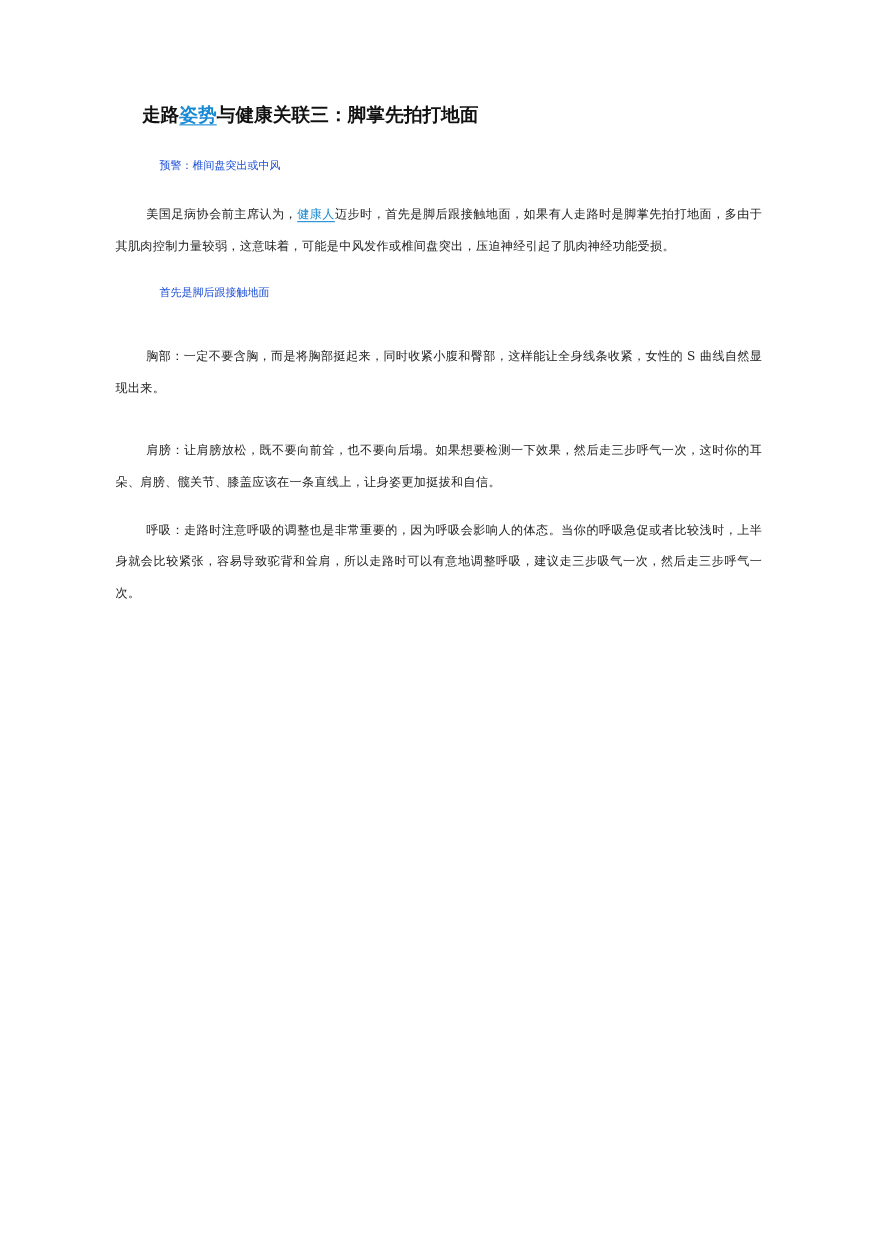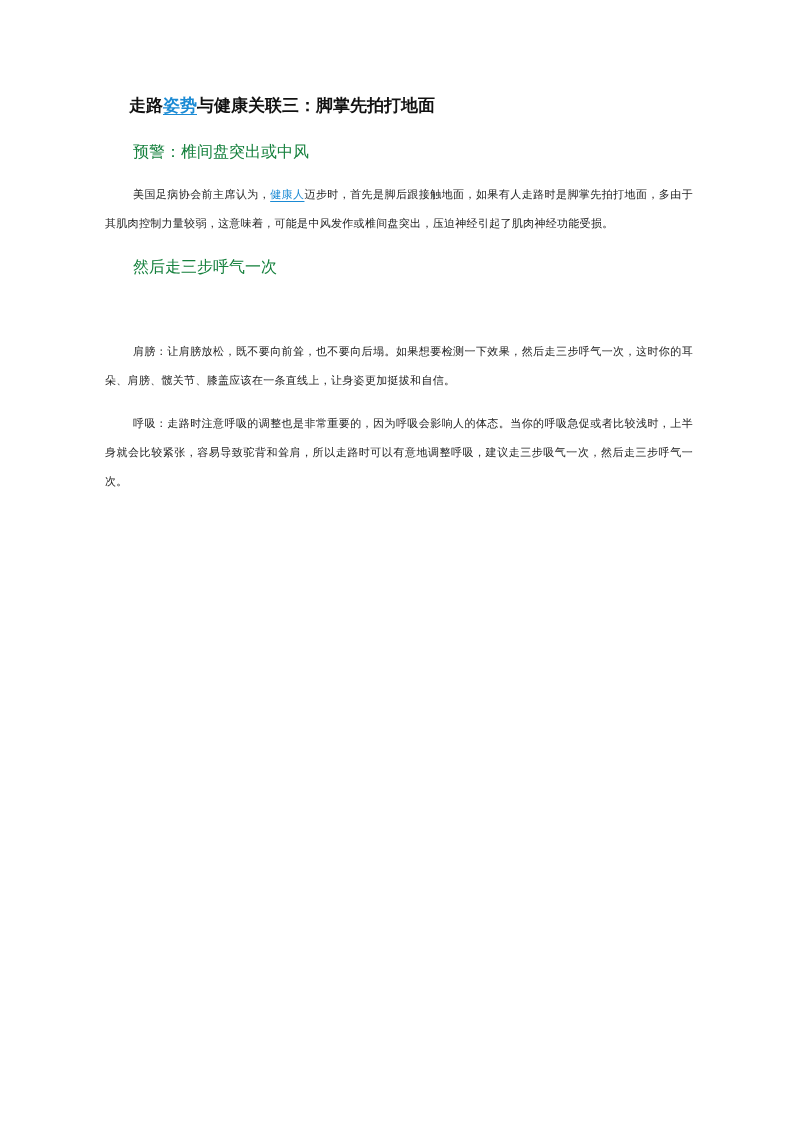--- a/index.html
+++ b/index.html
@@ -15,45 +15,46 @@
       font-family: "DejaVu Sans", "Liberation Sans", sans-serif;
       font-weight: bold; font-size: 17px; line-height: 22px;
       margin: 0 0 0 24px; height: 22px; color: #111;
     }
     .p {
       font-size: 11px; line-height: 29px; margin: 0;
       text-indent: 28px; text-align: justify; letter-spacing: 0.3px;
       color: #222;
     }
     .lead {
-      font-size: 16px; line-height: 29px; margin: 0 0 0 28px; color: #15803d;
+      font-size: 10px; line-height: 29px; margin: 0 0 0 40px; color: #1d4ed8;
     }
     a.lnk {
       color: #1a8ad4; text-decoration: underline; text-underline-offset: 3px;
     }
   </style>
 </head>
 <body>
 
 <div class="page">
 
   <h1 class="title"><span>走路</span><a class="lnk" href="#">姿势</a><span>与健康关联三：脚掌先拍打地面</span></h1>
 
   <div style="height:21px"></div>
   <p class="lead">预警：椎间盘突出或中风</p>
 
   <div style="height:14px"></div>
   <p class="p"><span>美国足病协会前主席认为，</span><a class="lnk" href="#">健康人</a><span>迈步时，首先是脚后跟接触地面，如果有人走路时是脚掌先拍打地面，多由于其肌肉控制力量较弱，这意味着，可能是中风发作或椎间盘突出，压迫神经引起了肌肉神经功能受损。</span></p>
 
   <div style="height:14px"></div>
-  <p class="lead">然后走三步呼气一次</p>
+  <p class="lead">首先是脚后跟接触地面</p>
 
   <div style="height:14px"></div>
 
   <div style="height:14px"></div>
+  <p class="p">胸部：一定不要含胸，而是将胸部挺起来，同时收紧小腹和臀部，这样能让全身线条收紧，女性的 S 曲线自然显现出来。</p>
 
   <div style="height:14px"></div>
 
   <div style="height:14px"></div>
   <p class="p">肩膀：让肩膀放松，既不要向前耸，也不要向后塌。如果想要检测一下效果，然后走三步呼气一次，这时你的耳朵、肩膀、髋关节、膝盖应该在一条直线上，让身姿更加挺拔和自信。</p>
 
   <div style="height:14px"></div>
   <p class="p">呼吸：走路时注意呼吸的调整也是非常重要的，因为呼吸会影响人的体态。当你的呼吸急促或者比较浅时，上半身就会比较紧张，容易导致驼背和耸肩，所以走路时可以有意地调整呼吸，建议走三步吸气一次，然后走三步呼气一次。</p>
 
   <div style="height:14px"></div>

